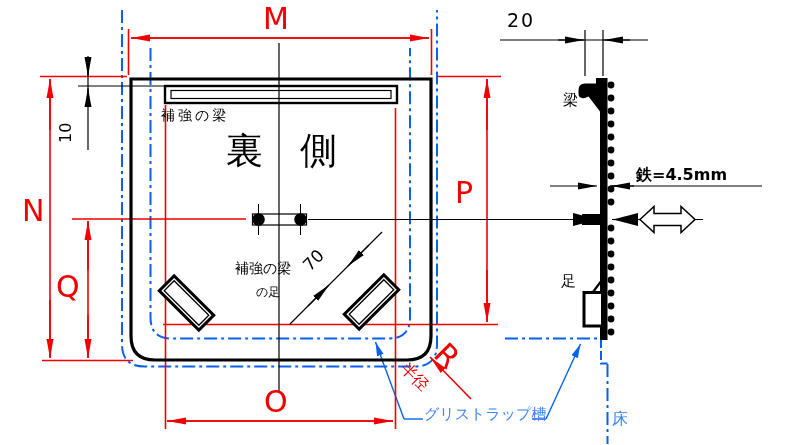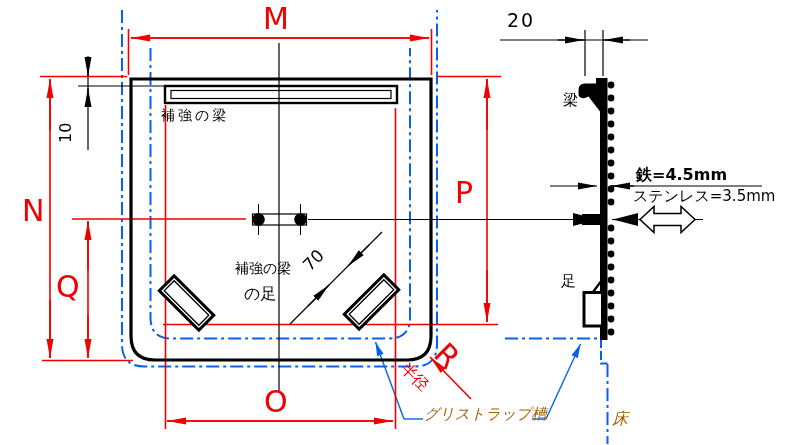--- a/index.html
+++ b/index.html
@@ -1,21 +1,21 @@
 <!DOCTYPE html>
 <html><head>
 <meta charset="utf-8">
 <style>
   html,body{margin:0;padding:0;background:#fff;}
   #canvas{position:relative;width:805px;height:445px;background:#fff;overflow:hidden;
           font-family:"DejaVu Sans","Liberation Sans",sans-serif;}
   #linework{position:absolute;left:0;top:0;}
   .lbl{position:absolute;white-space:nowrap;line-height:1;color:#000;}
   .red{color:#f00000;}
-  .blue{color:#a16207;font-style:italic;}
+  .blue{color:#3b82f6;}
   .dimletter{font-size:30px;}
   .rot45{transform:rotate(45deg);transform-origin:left top;}
   .rotm45{transform:rotate(-45deg);transform-origin:left top;}
   .rotm90{transform:rotate(-90deg);transform-origin:center center;}
 </style>
 </head>
 <body>
 
 <div id="canvas">
 
@@ -178,25 +178,25 @@
 <span class="lbl red dimletter" style="left:455px;top:178px;">P</span>
 <span class="lbl red dimletter" style="left:56px;top:272px;">Q</span>
 <span class="lbl red dimletter" style="left:264px;top:387px;">O</span>
 <span class="lbl red dimletter rot45" style="left:450px;top:338px;">R</span>
 <span class="lbl red rot45" style="left:409px;top:360px;font-size:16px;">半径</span>
 
 <span class="lbl rotm90" style="left:53px;top:122px;font-size:16px;width:26px;">10</span>
 <span class="lbl" style="left:507px;top:11px;font-size:19px;letter-spacing:2px;">20</span>
 <span class="lbl rotm45" style="left:300px;top:262px;font-size:17px;">70</span>
 
+<span class="lbl" style="left:226px;top:132px;font-size:37px;">裏　側</span>
 <span class="lbl" style="left:161px;top:108px;font-size:14px;letter-spacing:3px;">補強の梁</span>
 <span class="lbl" style="left:235px;top:261px;font-size:14px;">補強の梁</span>
-<span class="lbl" style="left:244px;top:286px;font-size:16px;">の足</span>
+<span class="lbl" style="left:256px;top:286px;font-size:12px;">の足</span>
 
 <span class="lbl" style="left:563px;top:93px;font-size:15px;">梁</span>
 <span class="lbl" style="left:561px;top:274px;font-size:15px;">足</span>
 <span class="lbl" style="left:636px;top:167px;font-size:16px;font-weight:bold;">鉄=4.5mm</span>
-<span class="lbl" style="left:633px;top:189px;font-size:15px;">ステンレス=3.5mm</span>
 
 <span class="lbl blue" style="left:424px;top:407px;font-size:15px;">グリストラップ槽</span>
 <span class="lbl blue" style="left:612px;top:411px;font-size:16px;">床</span>
 
 </div>
 
 </body></html>

